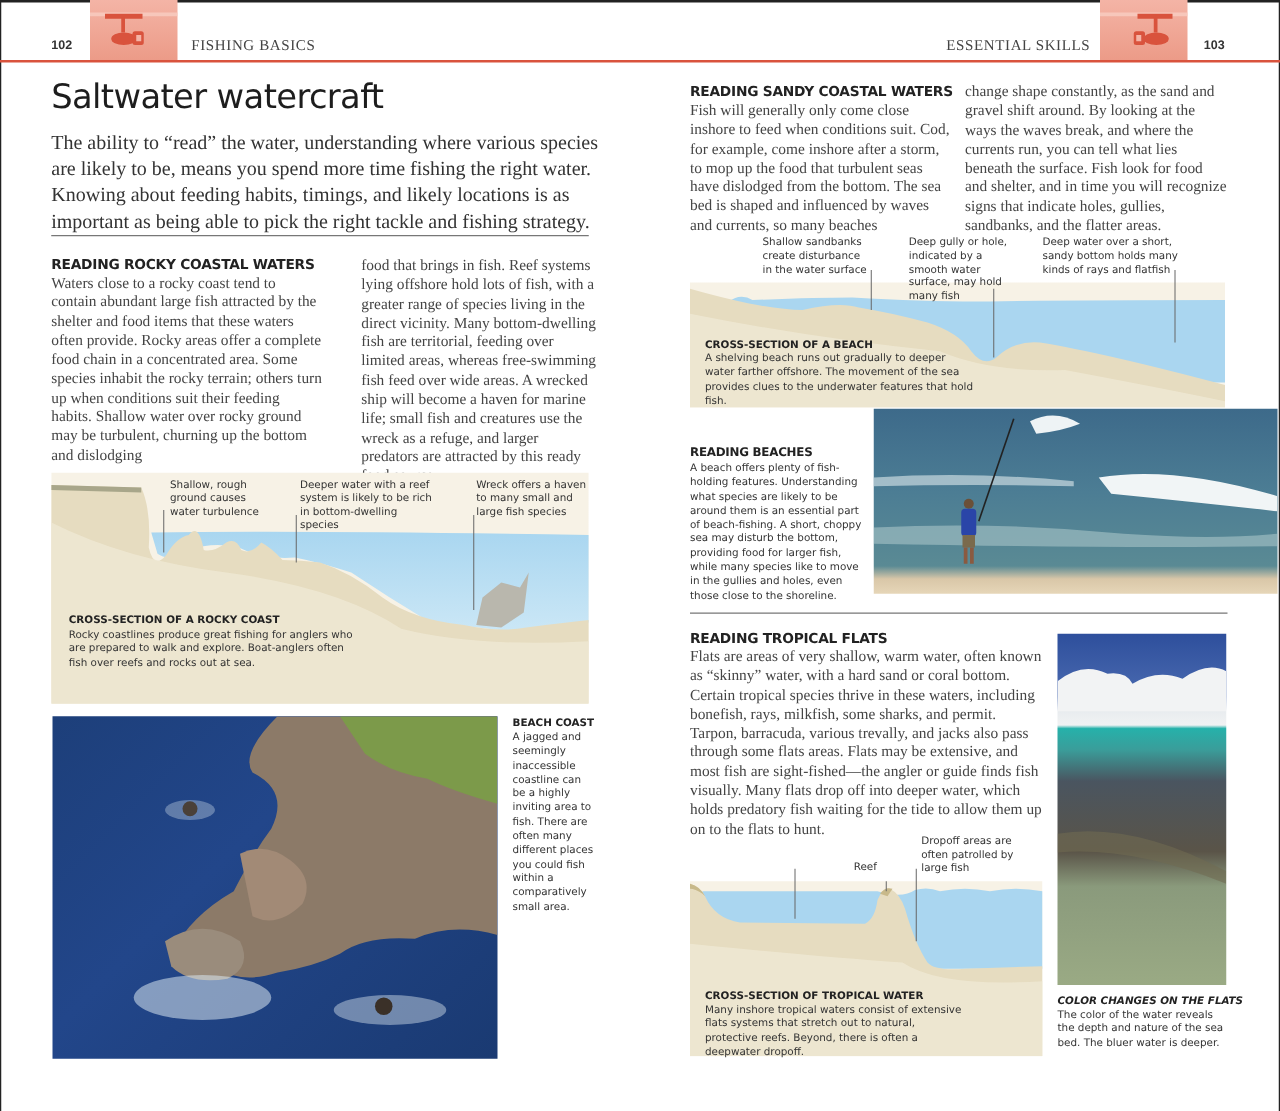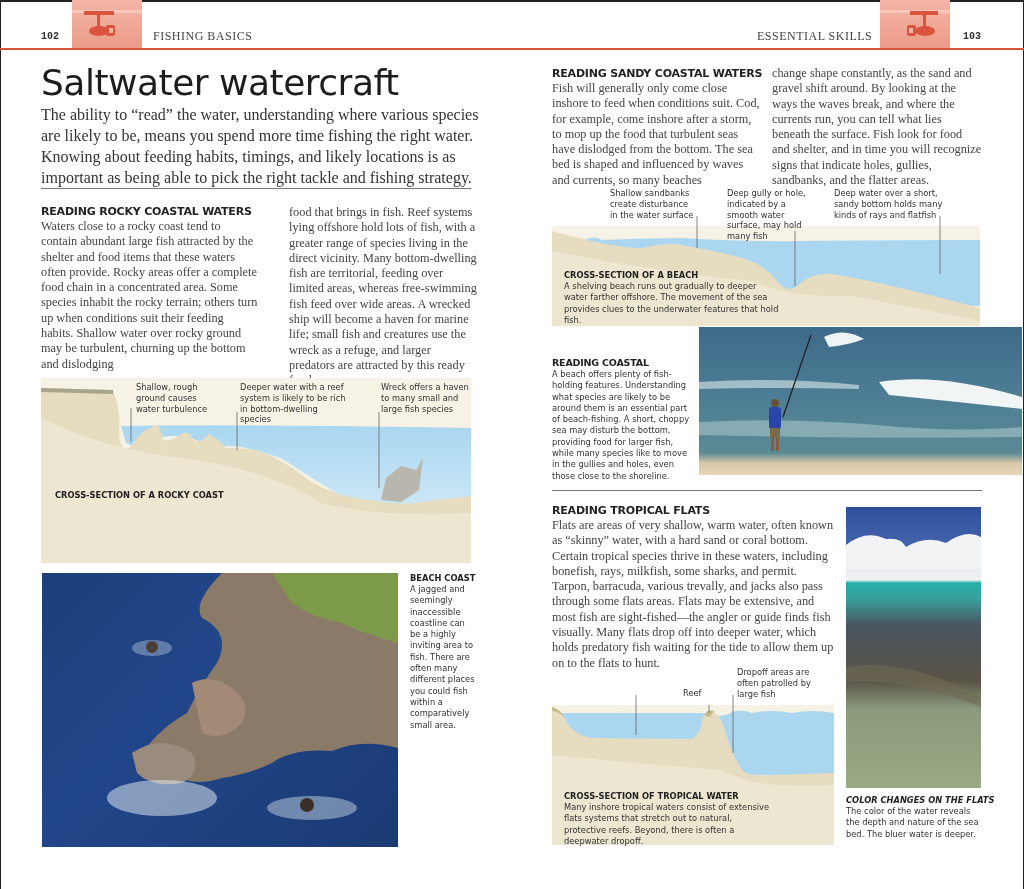--- a/index.html
+++ b/index.html
@@ -1,24 +1,24 @@
 <!DOCTYPE html>
 <html><head>
 <meta charset="utf-8">
 <style>
   html, body { margin:0; padding:0; }
   body { width:1024px; height:889px; background:#fff; position:relative; overflow:hidden; font-family:"Liberation Serif", serif; color:#333; }
   .frame { position:absolute; left:0; top:0; width:1022px; height:887px; border:1px solid #222; border-top:2px solid #222; }
   .header-rule { position:absolute; left:0; right:0; top:48px; height:2px; background:#d9533d; }
-  .page-num { position:absolute; top:31px; font-family:Liberation Mono, monospace; font-weight:bold; font-size:10px; color:#333; }
+  .page-num { position:absolute; top:31px; font-family:Liberation Sans, sans-serif; font-weight:bold; font-size:10px; color:#333; }
   .running-head { position:absolute; top:29px; font-family:"Liberation Serif", serif; font-size:12px; letter-spacing:0.5px; color:#444; }
   .tab-icon { position:absolute; top:0; width:70px; height:48px; background:linear-gradient(#f4b4a6,#ec9b88); }
   .tab-icon svg { position:absolute; left:0; top:0; }
   .abs { position:absolute; }
-  .title { left:41px; top:62px; font-family:"DejaVu Sans", sans-serif; font-size:36px; color:#1d1d1d; letter-spacing:-0.5px; }
+  .title { left:41px; top:62px; font-family:"DejaVu Sans", sans-serif; font-size:27px; color:#1d1d1d; letter-spacing:-0.5px; }
   .intro { left:41px; top:104px; width:440px; font-size:16px; line-height:21px; color:#333; }
   .rule { position:absolute; height:1px; background:#777; }
   .head { font-family:"DejaVu Sans", sans-serif; font-weight:bold; font-size:11px; color:#222; letter-spacing:-0.2px; }
   .body-serif { font-size:12.3px; line-height:15.3px; color:#444; }
   .sans-small { font-family:"DejaVu Sans", sans-serif; font-size:8.3px; line-height:10.8px; color:#333; }
   .sans-caption { font-family:"DejaVu Sans", sans-serif; font-size:8.3px; line-height:11.3px; color:#333; }
   .caphead { font-family:"DejaVu Sans", sans-serif; font-weight:bold; font-size:8.3px; color:#222; }
   .diagram svg { display:block; }
   .photo { position:absolute; overflow:hidden; }
 </style>
@@ -80,20 +80,21 @@
     <path d="M0 40 Q60 70 140 80 Q230 92 280 125 Q340 140 430 135 L430 185 L0 185 Z" fill="#efe8d3" opacity="0.8"></path>
     <path d="M345 100 L360 88 L375 92 L382 80 L378 112 L360 124 L340 122 Z" fill="#b9b7ad"></path>
     <line x1="90" y1="30" x2="90" y2="64" stroke="#666" stroke-width="0.8"></line>
     <line x1="196" y1="34" x2="196" y2="72" stroke="#666" stroke-width="0.8"></line>
     <line x1="338" y1="34" x2="338" y2="110" stroke="#666" stroke-width="0.8"></line>
   </svg>
   <div class="abs sans-small" style="left:95px; top:4px; width:85px;">Shallow, rough ground causes water turbulence</div>
   <div class="abs sans-small" style="left:199px; top:4px; width:110px;">Deeper water with a reef system is likely to be rich in bottom-dwelling species</div>
   <div class="abs sans-small" style="left:340px; top:4px; width:90px;">Wreck offers a haven to many small and large fish species</div>
   <div class="abs caphead" style="left:14px; top:112px;">CROSS-SECTION OF A ROCKY COAST</div>
+  <div class="abs sans-caption" style="left:14px; top:124px; width:230px;">Rocky coastlines produce great fishing for anglers  who are prepared to walk and explore. Boat-anglers often fish over reefs and rocks out at sea.</div>
 </div>
 
 <div class="photo" style="left:42px; top:573px; width:356px; height:274px; background:linear-gradient(135deg,#1d3f7a 0%,#22468a 40%,#1a3a72 100%);">
   <svg width="356" height="274" viewBox="0 0 356 274">
     <path d="M180 0 L356 0 L356 175 Q320 165 290 178 Q250 175 230 190 Q210 200 180 205 Q150 215 130 200 Q100 205 95 190 Q110 160 145 140 Q160 110 175 90 Q190 60 160 45 Q150 30 180 0 Z" fill="#8c7a68"></path>
     <path d="M230 0 L356 0 L356 70 Q320 60 300 50 Q270 45 250 30 Z" fill="#7c9a4a"></path>
     <path d="M150 110 Q170 100 190 115 Q210 130 200 150 Q180 170 160 160 Z" fill="#a28a76"></path>
     <path d="M90 180 Q120 160 150 180 Q160 200 140 210 Q110 215 95 200 Z" fill="#9a8c7c"></path>
     <ellipse cx="120" cy="225" rx="55" ry="18" fill="#d9e5ee" opacity="0.55"></ellipse>
     <ellipse cx="270" cy="235" rx="45" ry="12" fill="#d9e5ee" opacity="0.45"></ellipse>
@@ -125,21 +126,21 @@
     <line x1="243" y1="45" x2="243" y2="100" stroke="#666" stroke-width="0.8"></line>
     <line x1="388" y1="30" x2="388" y2="88" stroke="#666" stroke-width="0.8"></line>
   </svg>
   <div class="abs sans-small" style="left:58px; top:2px; width:85px;">Shallow sandbanks create disturbance in the water surface</div>
   <div class="abs sans-small" style="left:175px; top:2px; width:90px;">Deep gully or hole, indicated by a smooth water surface, may hold many fish</div>
   <div class="abs sans-small" style="left:282px; top:2px; width:110px;">Deep water over a short, sandy bottom holds many kinds of rays and flatfish</div>
   <div class="abs caphead" style="left:12px; top:84px;">CROSS-SECTION OF A BEACH</div>
   <div class="abs sans-caption" style="left:12px; top:95px; width:215px;">A shelving beach runs out gradually to deeper water farther offshore. The movement of the sea provides clues to the underwater features that hold fish.</div>
 </div>
 
-<div class="abs head" style="left:552px; top:357px; font-size:9.5px;">READING COASTAL</div>
+<div class="abs head" style="left:552px; top:357px; font-size:9.5px;">READING BEACHES</div>
 <div class="abs sans-caption" style="left:552px; top:369px; width:142px;">A beach offers plenty of fish-holding features. Understanding what species are likely to be around them is an essential part of beach-fishing. A short, choppy sea may disturb the bottom, providing food for larger fish, while many species like to move in the gullies and holes, even those close to the shoreline.</div>
 
 <div class="photo" style="left:699px; top:327px; width:323px; height:148px; background:linear-gradient(#3d6a8a 0%,#4c7d94 45%,#5a8a94 85%,#d9c7a8 92%,#e6d6b8 100%);">
   <svg width="323" height="148" viewBox="0 0 323 148">
     <path d="M125 10 Q145 0 165 12 Q150 18 130 20 Z" fill="#eef3f5"></path>
     <path d="M180 55 Q240 45 323 70 L323 82 Q260 75 190 68 Z" fill="#f1f5f6"></path>
     <path d="M0 55 Q80 50 160 58 L160 62 Q80 60 0 62 Z" fill="#c9dadf" opacity="0.7"></path>
     <path d="M0 95 Q100 90 200 100 Q270 105 323 100 L323 110 Q200 112 0 108 Z" fill="#a8c4c8" opacity="0.6"></path>
     <line x1="84" y1="90" x2="112" y2="8" stroke="#222" stroke-width="1.3"></line>
     <circle cx="76" cy="76" r="4" fill="#6b5038"></circle>

